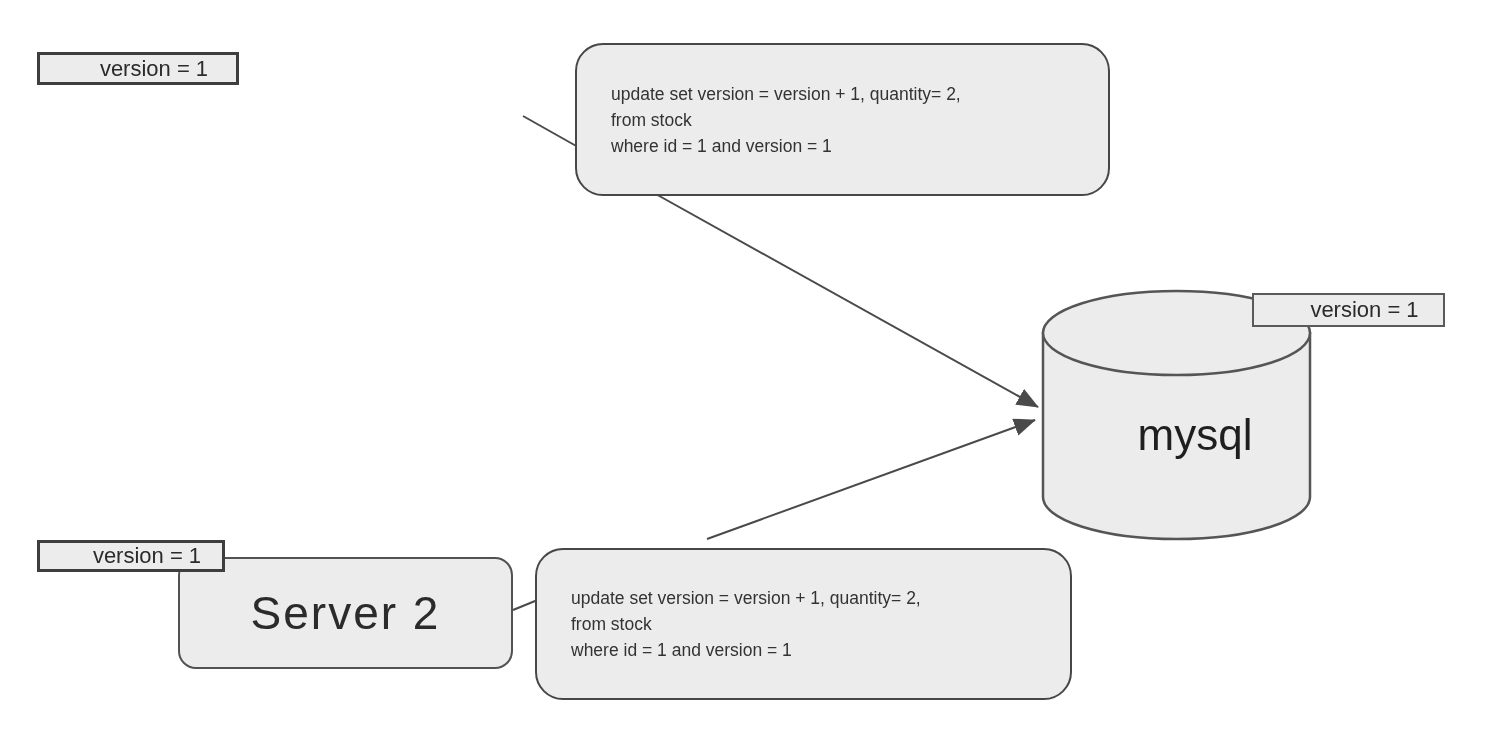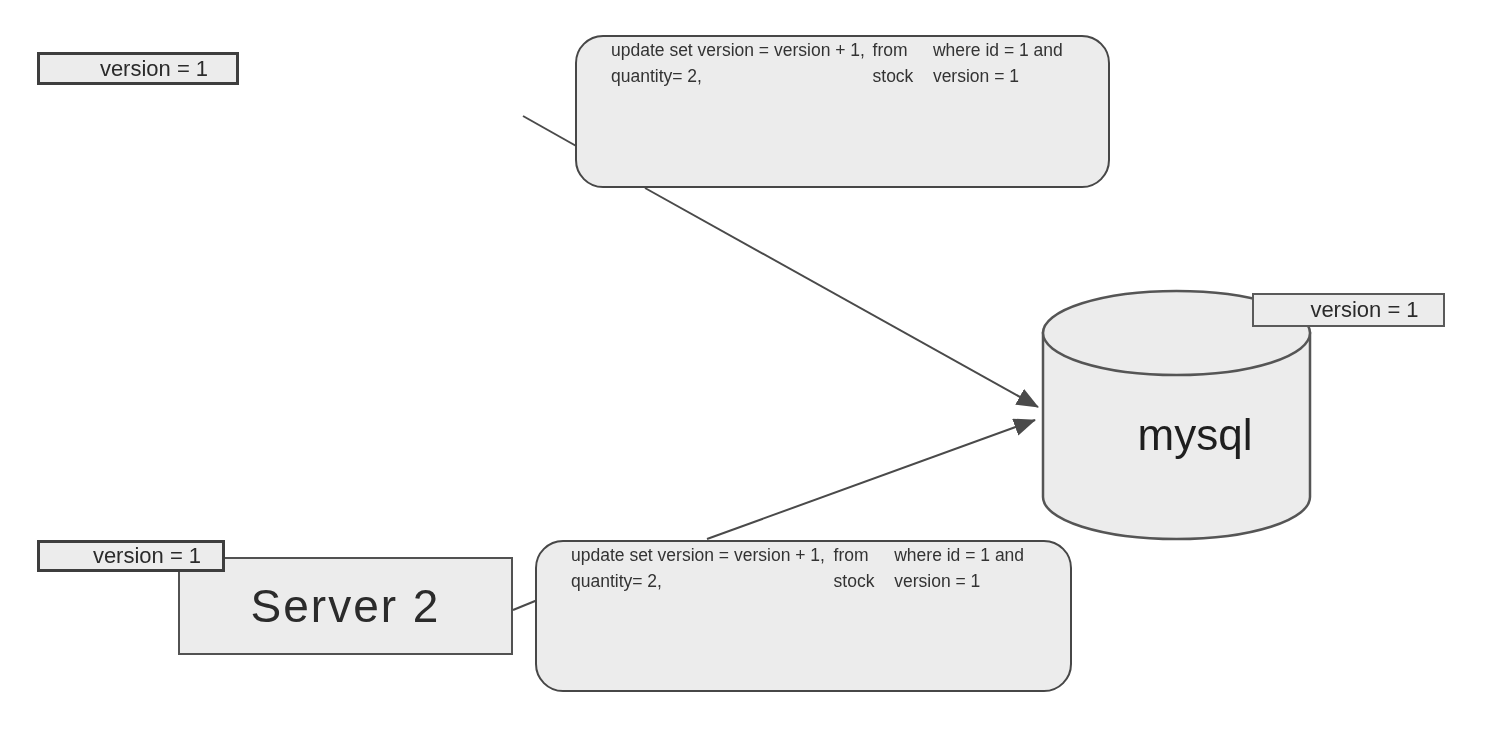--- a/index.html
+++ b/index.html
@@ -47,27 +47,28 @@
     padding-left: 32px;
   }
   .version-tag.db-tag {
     border-width: 2px;
     border-color: #5a5a5a;
   }
   .query-box {
     border: 2.5px solid #474747;
     border-radius: 28px;
     display: flex;
-    flex-direction: row;
+    flex-direction: column;
     justify-content: center;
     padding-left: 34px;
     padding-right: 10px;
     font-size: 17.5px;
     line-height: 26px;
     color: #333333;
+    margin-top: 8px;
   }
   .query-box span { display: block; }
   .db-label {
     position: absolute;
     z-index: 2;
     text-align: center;
     font-size: 44px;
     color: #1f1f1f;
   }
 </style>
@@ -98,21 +99,21 @@
   <div class="node version-tag" style="left:37px; top:52px; width:202px; height:33px;">
     <span>version = 1</span>
   </div>
 
   <div class="node query-box" style="left:575px; top:35px; width:535px; height:153px;">
     <span>update set version = version + 1, quantity= 2,</span>
     <span>from stock</span>
     <span>where id = 1 and version = 1</span>
   </div>
 
-  <div class="node server-box" style="left:178px; top:557px; width:335px; height:98px;">
+  <div class="node server-box" style="left:178px; top:557px; width:335px; height:112px;border-radius:18px;">
     <span>Server 2</span>
   </div>
   <div class="node version-tag" style="left:37px; top:540px; width:188px; height:32px;">
     <span>version = 1</span>
   </div>
 
   <div class="node query-box" style="left:535px; top:540px; width:537px; height:152px;">
     <span>update set version = version + 1, quantity= 2,</span>
     <span>from stock</span>
     <span>where id = 1 and version = 1</span>

